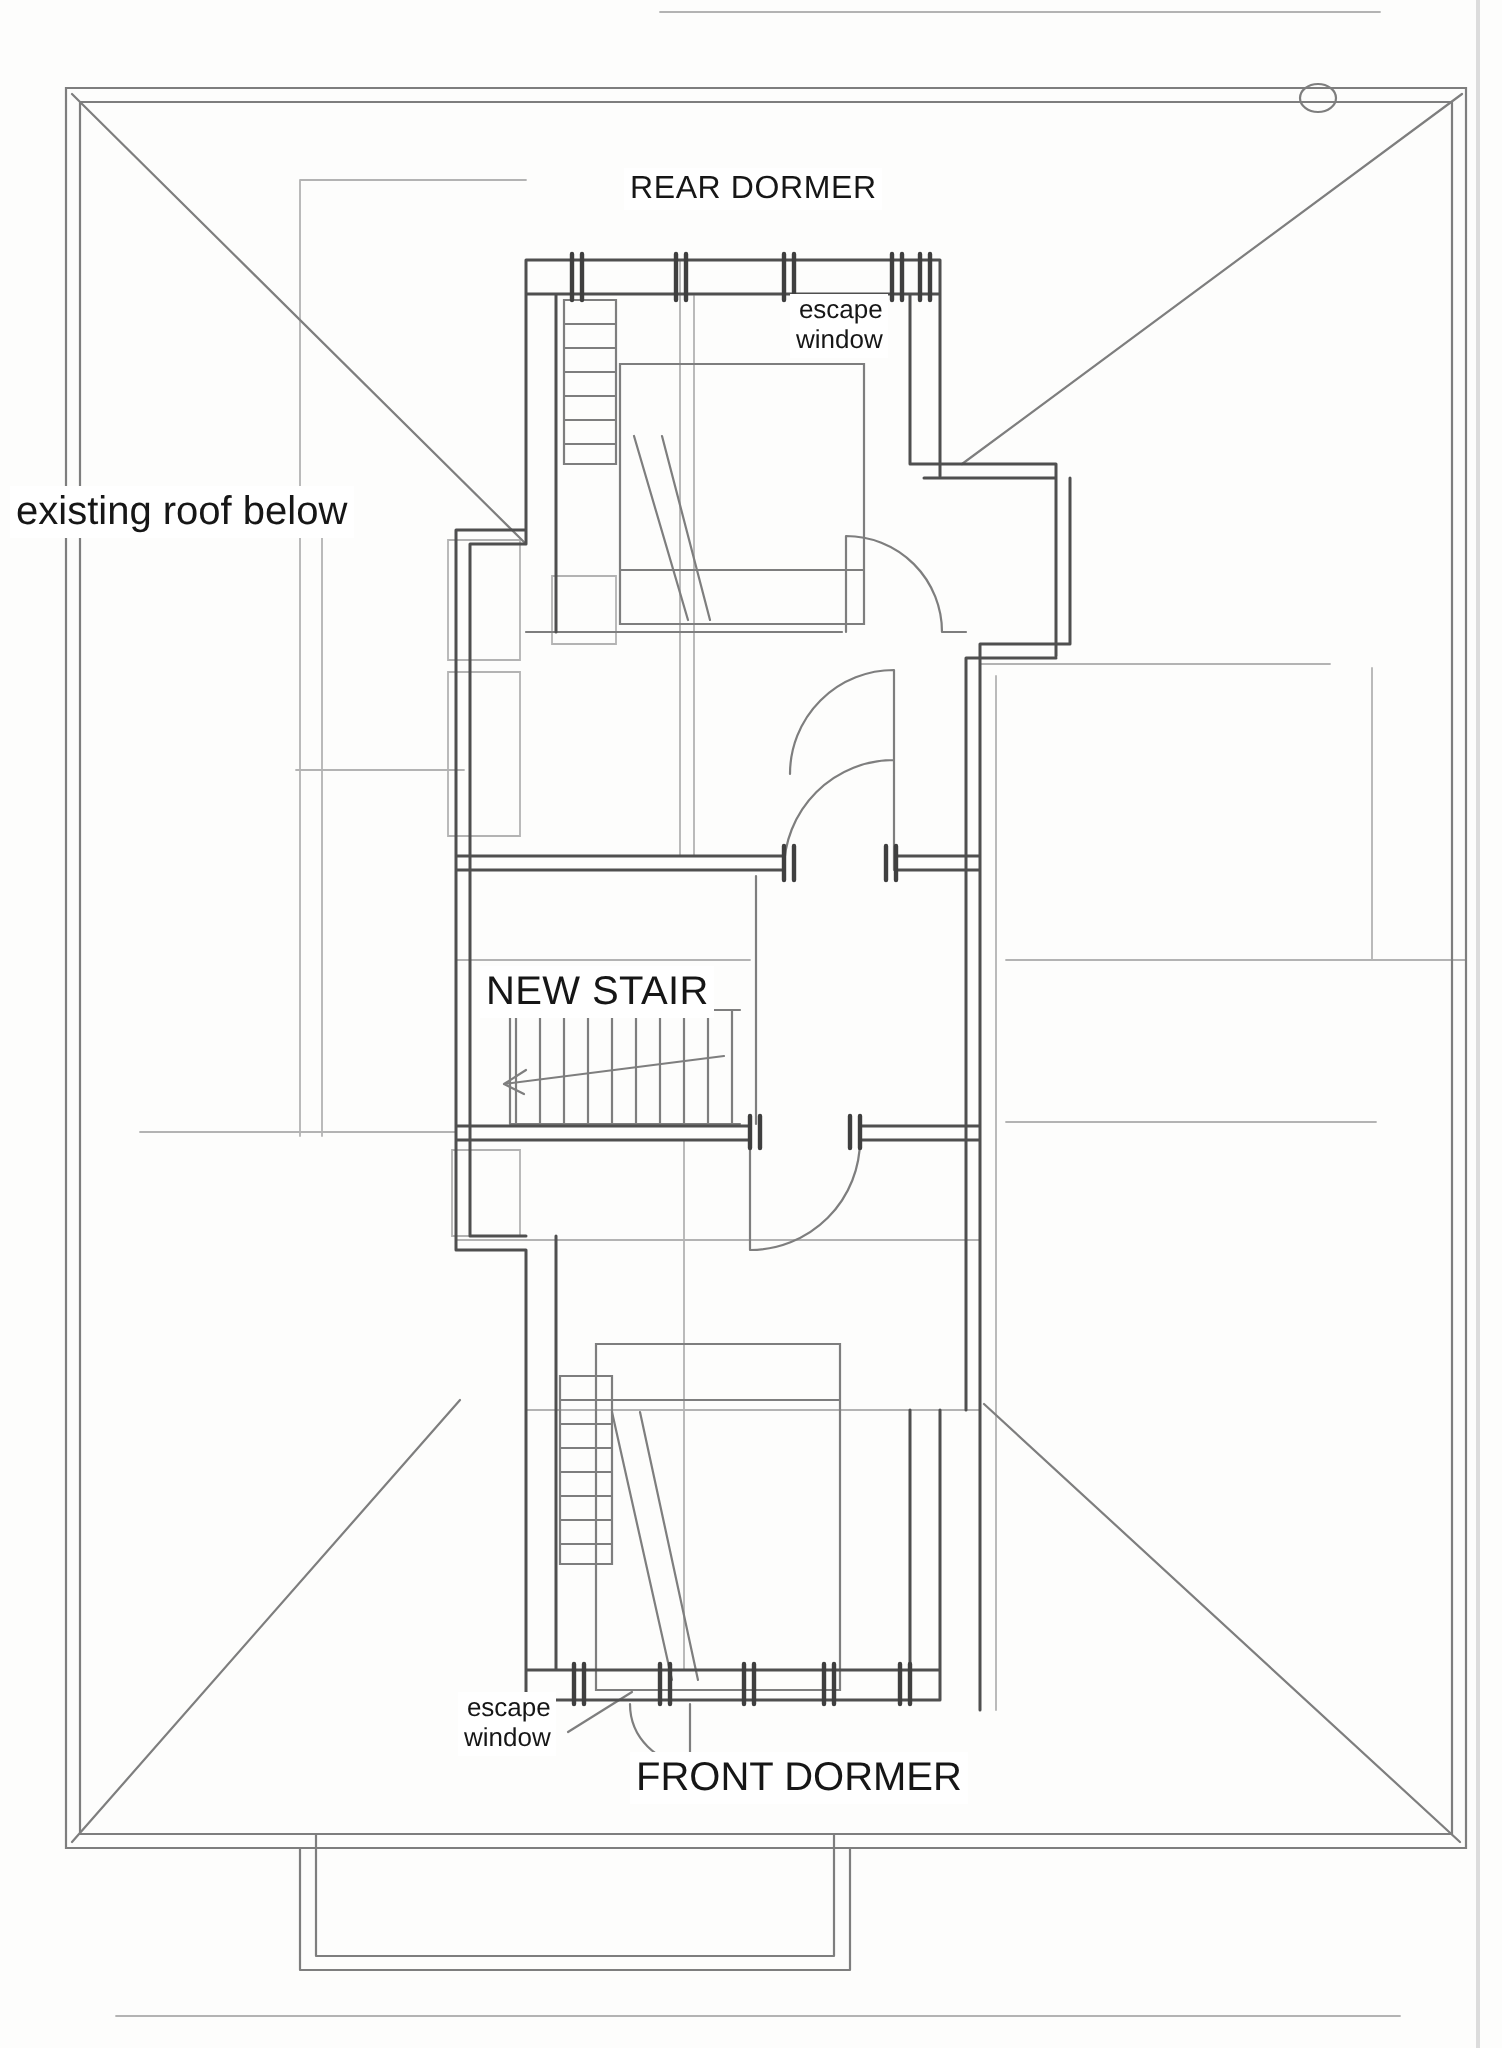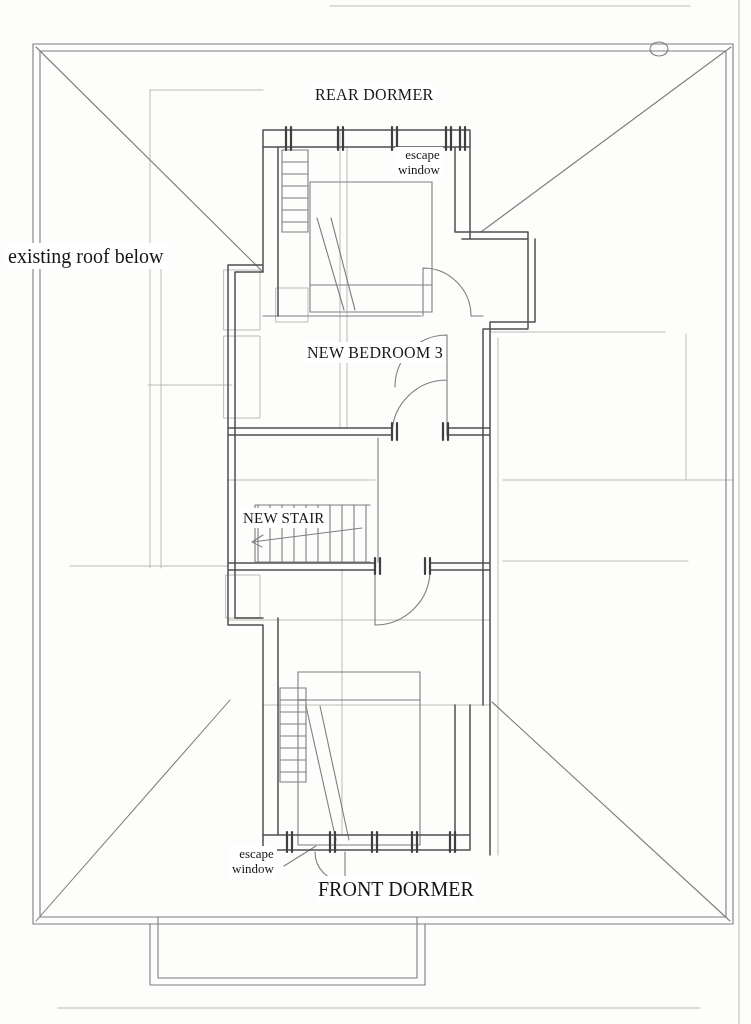--- a/index.html
+++ b/index.html
@@ -2,34 +2,34 @@
 <html><head>
 <meta charset="utf-8">
 <title>Floor plan sketch</title>
 <style>
   html,body{margin:0;padding:0;background:#ffffff;}
   .canvas{
     position:relative;
     width:751px;height:1024px;
     background:#fdfdfc;
     overflow:hidden;
-    font-family:Liberation Serif, serif;
+    font-family:Liberation Sans, sans-serif;
   }
   svg.plan{position:absolute;left:0;top:0;}
   .lbl{
     position:absolute;
     color:#161616;
     background:#ffffff;
     padding:1px 3px;
     white-space:pre-line;
     line-height:1.2;
   }
   .lbl-lg{font-size:16px;letter-spacing:.3px;}
   .lbl-md{font-size:20px;}
-  .lbl-md2{font-size:15px;letter-spacing:.2px;margin-top:25px;}
+  .lbl-md2{font-size:20px;letter-spacing:.2px;}
   .lbl-sm{font-size:13px;line-height:1.15;text-align:right;}
 </style>
 </head>
 <body>
 
 <div class="canvas">
 
   <svg class="plan" width="751" height="1024" viewBox="0 0 751 1024" fill="none" stroke-linecap="round">
 
     <g stroke="#dcdcdc" stroke-width="2">
@@ -114,21 +114,20 @@
     </g>
   </svg>
 
   <div class="lbl lbl-lg" style="left:312px;top:84px;">REAR DORMER</div>
 
   <div class="lbl lbl-sm" style="left:395px;top:147px;">escape
 window</div>
 
   <div class="lbl lbl-md" style="left:5px;top:243px;">existing roof below</div>
 
-  <div class="lbl lbl-lg" style="left:304px;top:342px;">NEW BEDROOM 3</div>
 
   <div class="lbl lbl-md2" style="left:240px;top:483px;">NEW STAIR</div>
 
 
 
   <div class="lbl lbl-sm" style="left:229px;top:846px;">escape
 window</div>
 
   <div class="lbl lbl-md" style="left:315px;top:876px;">FRONT DORMER</div>
 

